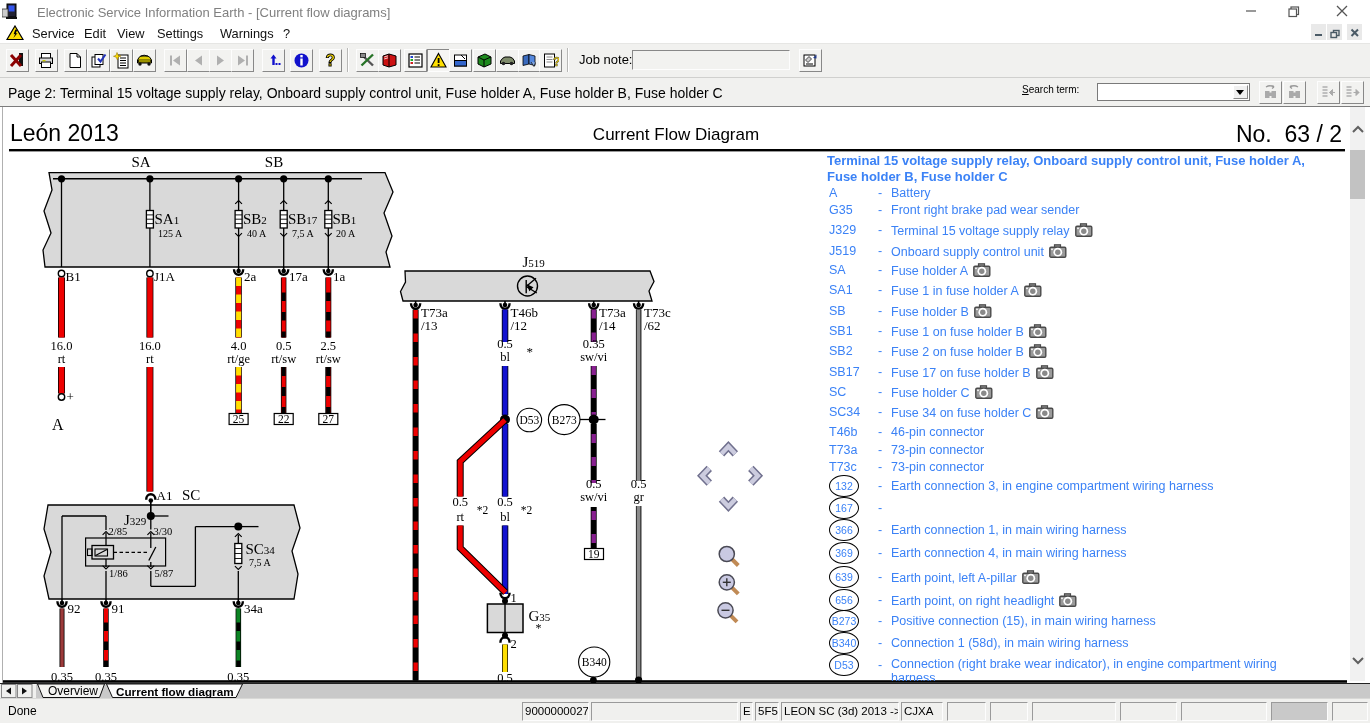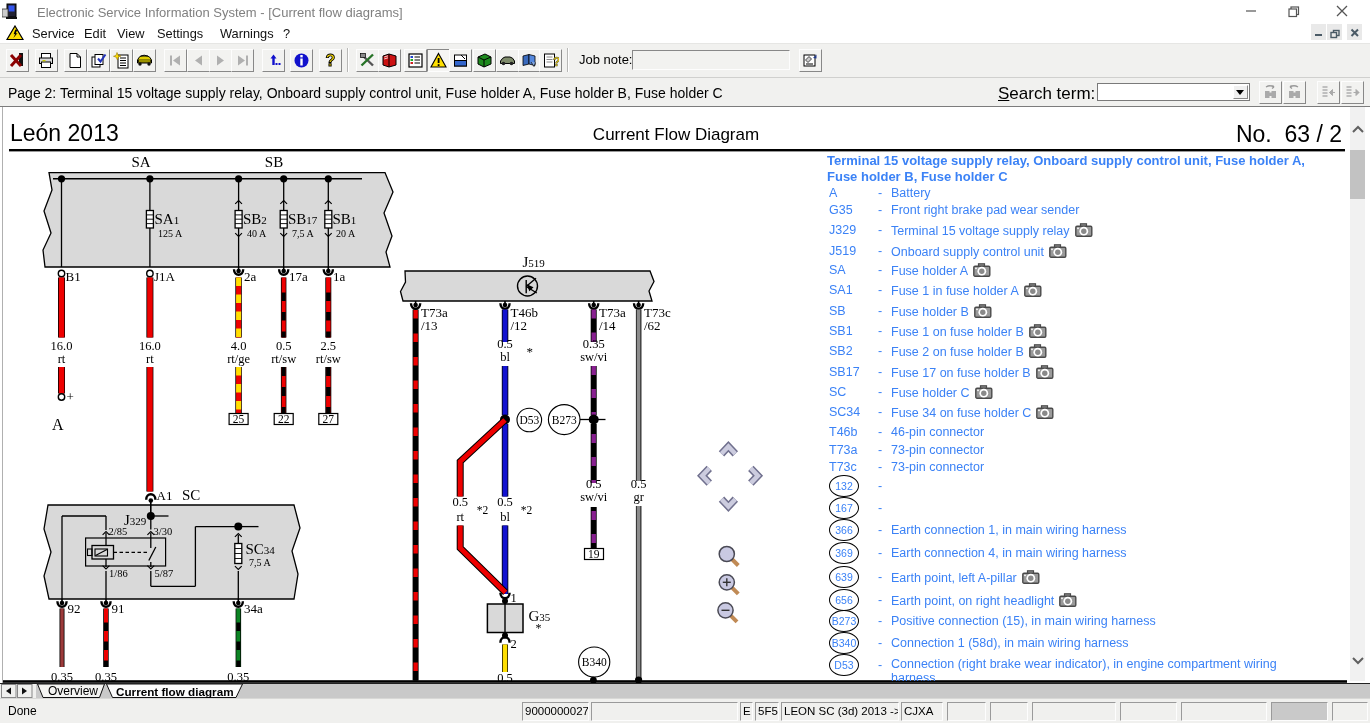--- a/index.html
+++ b/index.html
@@ -29,21 +29,21 @@
 .sf{position:absolute;top:3px;height:19px;border:1px solid;border-color:#9a9a9a #fdfdfd #fdfdfd #9a9a9a;font-size:11.5px;line-height:17px;padding-left:2px;white-space:nowrap;overflow:hidden}
 </style></head><body>
 
 <div id="titlebar">
  <svg class="abs" style="left:2px;top:3px" width="17" height="17">
   <rect x="5" y="1" width="9" height="13" fill="#223" stroke="#000"></rect>
   <rect x="6.5" y="2.5" width="6" height="6" fill="#3355ee"></rect>
   <rect x="0" y="6" width="6" height="8" fill="#ccc" stroke="#333" stroke-width="0.8"></rect>
   <rect x="4" y="14" width="11" height="2" fill="#111"></rect>
  </svg>
- <div id="titletext">Electronic Service Information System - [Current flow diagrams]</div>
+ <div id="titletext">Electronic Service Information Earth - [Current flow diagrams]</div>
  <svg class="abs" style="left:1240px;top:0" width="120" height="22">
   <line x1="6" y1="11" x2="16" y2="11" stroke="#555" stroke-width="1.2"></line>
   <rect x="51" y="7" width="7.5" height="7.5" fill="none" stroke="#555" stroke-width="1.2"></rect>
   <rect x="49" y="9" width="7.5" height="7.5" fill="#fff" stroke="#555" stroke-width="1.2"></rect>
   <path d="M97 6 L107 16 M107 6 L97 16" stroke="#555" stroke-width="1.3" fill="none"></path>
  </svg>
 </div>
 
 <div id="menubar">
  <svg class="abs" style="left:6px;top:2px" width="18" height="16">
@@ -232,21 +232,21 @@
   <rect x="2" y="3" width="11" height="11" fill="#fff" stroke="#000"></rect>
   <path d="M3.5 8 L7 4.5 L9.5 7 L6 10.5 Z" fill="#ccc" stroke="#000" stroke-width="0.7"></path>
   <line x1="4" y1="12" x2="11" y2="12" stroke="#000"></line>
   <path d="M11 6 L14.5 2.5 L14.5 6.5 Z" fill="#223a8a"></path>
  </svg>
     </div>
 </div>
 
 <div id="pagebar">
  <div class="abs" style="left:8px;top:7px;font-size:14px;color:#000">Page 2: Terminal 15 voltage supply relay, Onboard supply control unit, Fuse holder A, Fuse holder B, Fuse holder C</div>
- <div class="abs" style="left:998px;top:6px;font-size:17px"><span style="text-decoration:underline">S</span>earch term:</div>
+ <div class="abs" style="left:1022px;top:6px;font-size:10px"><span style="text-decoration:underline">S</span>earch term:</div>
  <div class="abs" style="left:1097px;top:5px;width:153px;height:18px;background:#fff;border:1px solid #7a7a7a">
    <div class="abs" style="right:1px;top:1px;width:15px;height:14px;background:#f0f0f0;border:1px solid;border-color:#fff #888 #888 #fff"></div>
    <svg class="abs" style="right:3px;top:5px" width="11" height="7">
         <path d="M1 1 L9 1 L5 6 Z" fill="#000"></path>
       </svg>
  </div>
  <div class="tb" style="left:1259px;top:3px">
       <svg width="17" height="17">
   <path d="M4 3 Q8 0.5 12 3 L10.5 1.5 M12 3 L10 4.5" fill="none" stroke="#999" stroke-width="1.3"></path>
   <rect x="3" y="7" width="4.5" height="7" fill="#aaa"></rect>
@@ -755,20 +755,21 @@
         <span class="lx">73-pin connector</span>
       </div>
 <div class="lr" style="top:353.0px">
         <span class="lt">T73c</span>
         <span class="ld">-</span>
         <span class="lx">73-pin connector</span>
       </div>
 <div class="lr" style="top:372.0px">
         <span class="lell">132</span>
         <span class="ld">-</span>
+        <span class="lx">Earth connection 3, in engine compartment wiring harness</span>
       </div>
 <div class="lr" style="top:394.0px">
         <span class="lell">167</span>
         <span class="ld">-</span>
       </div>
 <div class="lr" style="top:416.0px">
         <span class="lell">366</span>
         <span class="ld">-</span>
         <span class="lx">Earth connection 1, in main wiring harness</span>
       </div>

